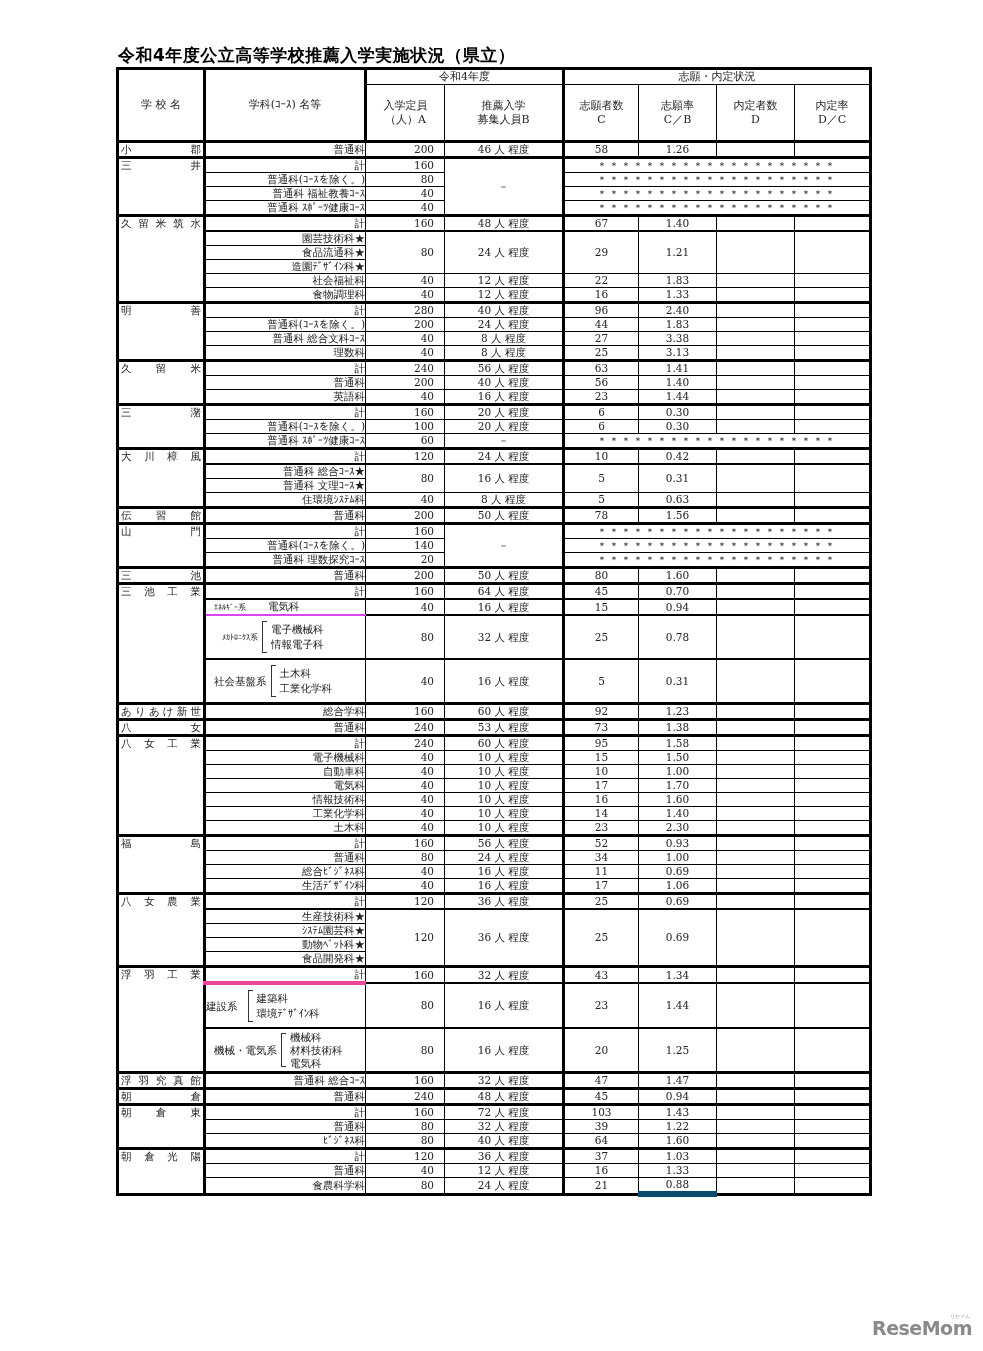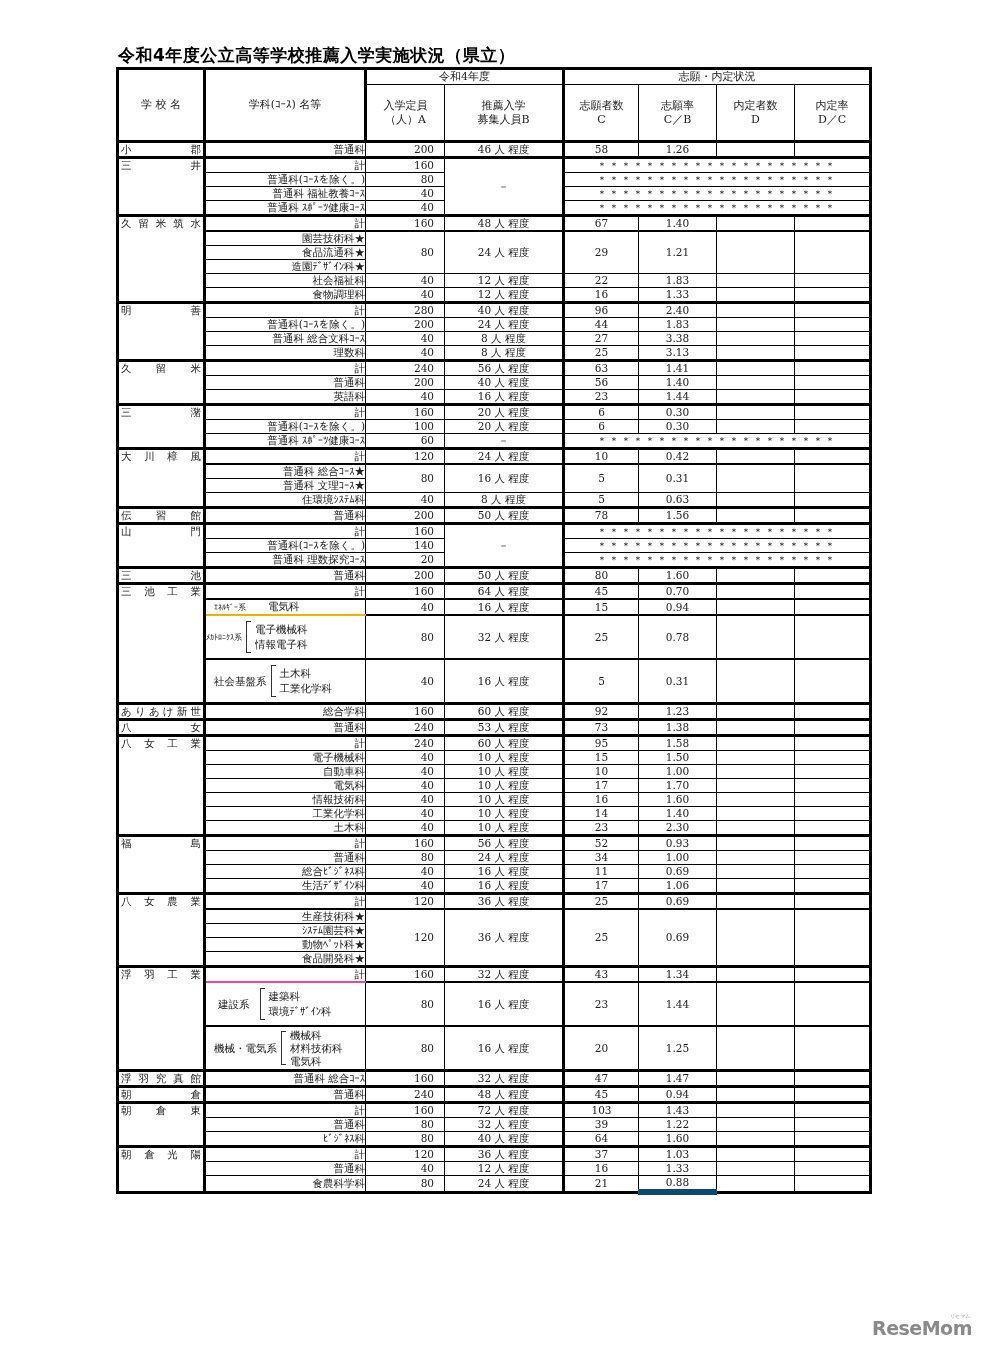--- a/index.html
+++ b/index.html
@@ -332,21 +332,21 @@
     <tr>
       <td style="border-top:2px solid #000;padding-left:8px"><span class="sub">ｴﾈﾙｷﾞｰ系</span><span style="margin-left:22px">電気科</span></td>
       <td class="num" style="border-top:2px solid #000">40</td>
       <td class="rec" style="border-top:2px solid #000;border-right:3px solid #000">16 人 程度</td>
       <td class="ctr" style="border-top:2px solid #000">15</td>
       <td class="ctr" style="border-top:2px solid #000">0.94</td>
       <td style="border-top:2px solid #000"></td>
         <td class="outer-r" style="border-top:2px solid #000"></td>
     </tr>
     <tr style="height:44px">
-      <td style="border-top:2px solid #eab308;padding-left:0;height:42px">
+      <td style="border-top:2px solid #d946ef;padding-left:16px;height:42px">
         <span class="grp">
             <span class="sub">ﾒｶﾄﾛﾆｸｽ系</span>
             <span class="brk" style="height:30px"></span>
             <span class="brk-items" style="line-height:15px">
               <span>電子機械科</span>
               <span>情報電子科</span>
             </span>
           </span>
       </td>
       <td class="num" style="border-top:2px solid #000">80</td>
@@ -533,21 +533,21 @@
       <td class="school outer-l" rowspan="3">浮羽工業</td>
       <td class="dept">計</td>
       <td class="num">160</td>
       <td class="rec" style="border-right:3px solid #000">32 人 程度</td>
       <td class="ctr">43</td>
       <td class="ctr">1.34</td>
       <td></td>
         <td class="outer-r"></td>
     </tr>
     <tr style="height:44px">
-      <td style="border-top:2px solid #ec4899;padding-left:12px;height:42px">
+      <td style="border-top:4px solid #ec4899;padding-left:0;height:42px">
         <span class="grp">
             <span>建設系</span>
             <span class="brk" style="height:30px;margin-left:6px"></span>
             <span class="brk-items" style="line-height:15px">
               <span>建築科</span>
               <span>環境ﾃﾞｻﾞｲﾝ科</span>
             </span>
           </span>
       </td>
       <td class="num" style="border-top:2px solid #000">80</td>

